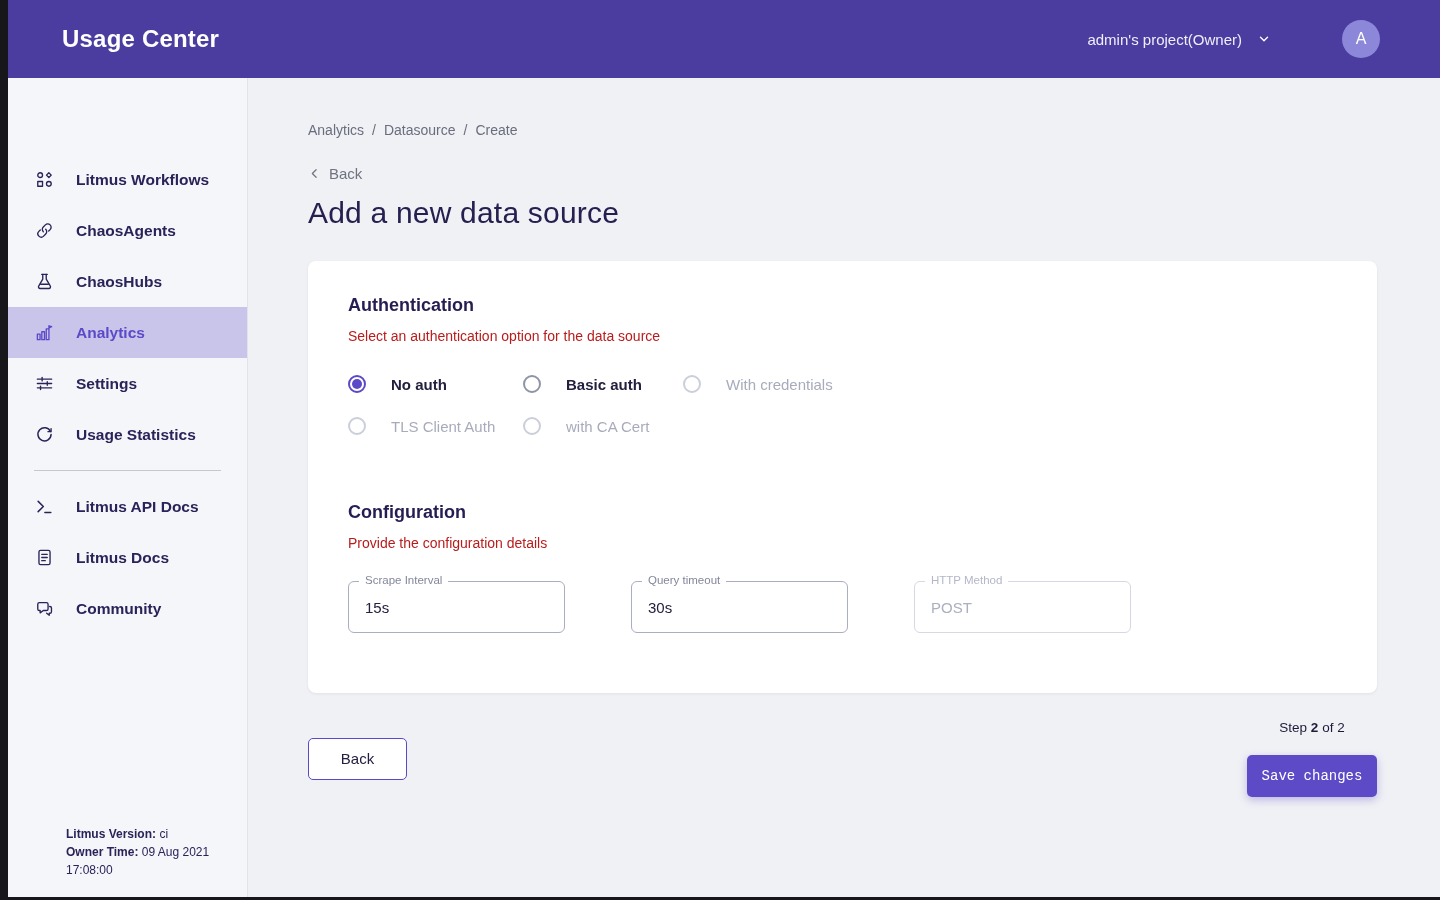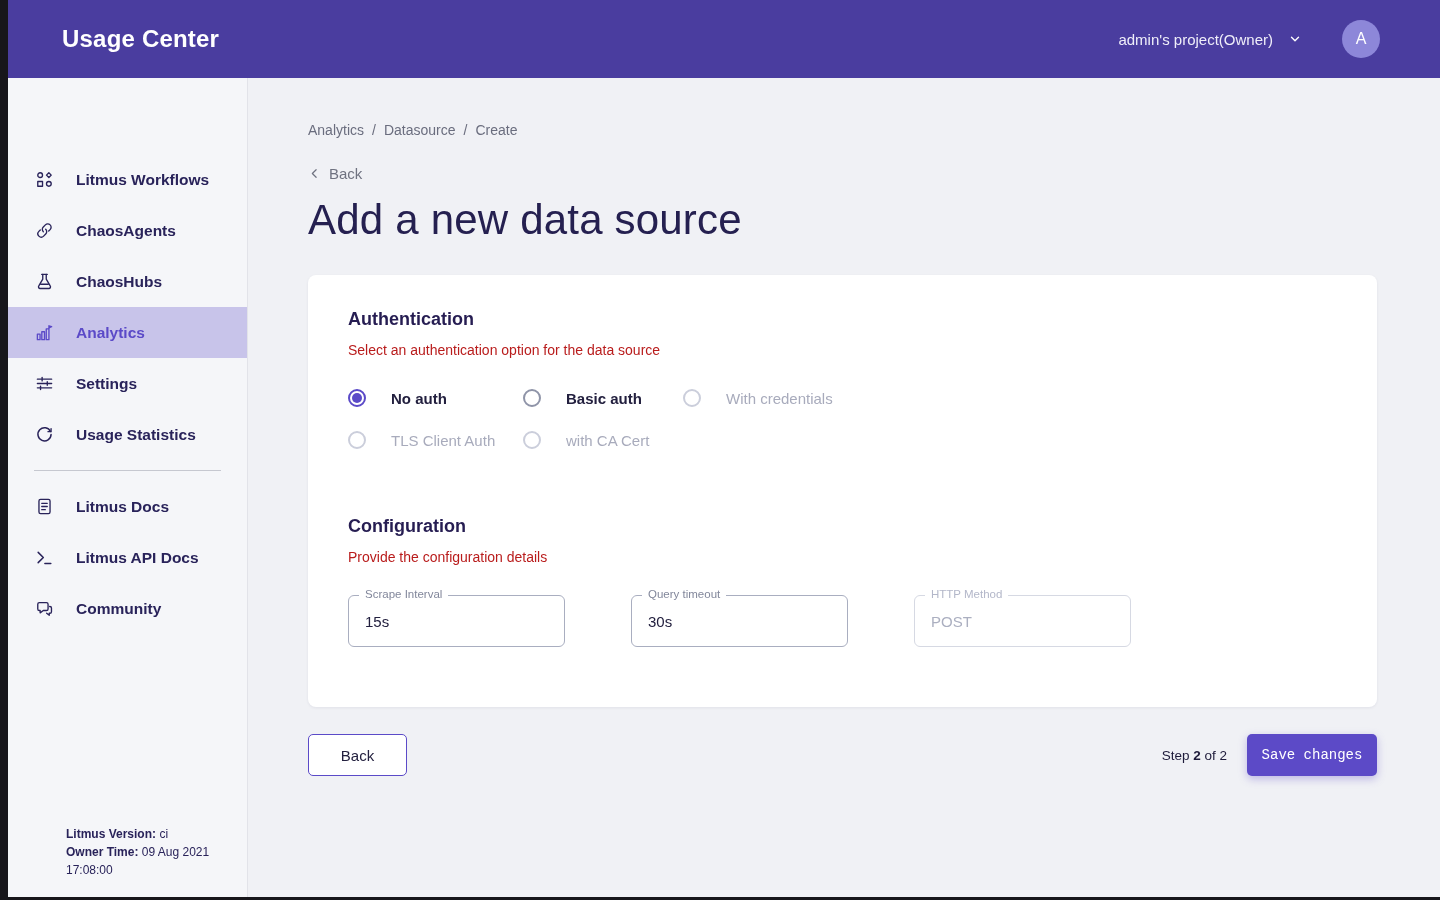--- a/index.html
+++ b/index.html
@@ -7,21 +7,21 @@
   body { font-family:"Liberation Sans", sans-serif; background:#F0F1F5; overflow:hidden; }
   .screen { position:relative; width:1440px; height:900px; background:#F0F1F5; }
 
   
   .edge-left { position:absolute; left:0; top:0; width:8px; height:900px; background:#17161B; z-index:60; }
   .edge-bottom { position:absolute; left:0; bottom:0; width:1440px; height:3px; background:#17161B; z-index:60; }
 
   
   header { position:absolute; left:0; top:0; width:1440px; height:78px; background:#4A3D9F; display:flex; align-items:center; z-index:40; }
   .app-title { margin-left:62px; color:#FFFFFF; font-size:24px; font-weight:700; letter-spacing:0.2px; }
-  .header-right { margin-left:auto; display:flex; align-items:center; padding-right:60px; }
+  .header-right { margin-left:auto; display:flex; align-items:center; padding-right:60px;gap:31px; }
   .project-selector { display:flex; align-items:center; color:#EFEEF9; font-size:15px; cursor:pointer; }
   .project-selector .chev { margin-left:15px; display:flex; }
   .avatar { margin-left:40px; width:38px; height:38px; border-radius:50%; background:#8D87D9; color:#FFFFFF;
             font-size:16px; display:flex; align-items:center; justify-content:center; cursor:pointer; }
 
   
   aside { position:absolute; left:8px; top:78px; width:240px; height:819px; background:#F5F6F9; border-right:1px solid #E2E3E9; z-index:30; }
   nav { position:absolute; top:76px; left:0; width:100%; }
   .nav-item { height:51px; display:flex; align-items:center; padding-left:26px; cursor:pointer; color:#29235A; }
   .nav-item .icon { width:20px; height:20px; display:flex; align-items:center; justify-content:center; flex:none; }
@@ -29,21 +29,21 @@
   .nav-item.active { background:#C8C4EA; color:#5B4AC8; }
   .nav-divider { height:1px; background:#C6C8D0; margin:10px 26px 10px 26px; }
   .version { position:absolute; left:26px; bottom:18px; font-size:12px; color:#29235A; line-height:18px;margin-left:32px; }
   .version b { font-weight:700; }
 
   
   main { position:absolute; left:248px; top:78px; width:1192px; height:819px; background:#F0F1F5; padding:0 63px 0 60px; }
   .breadcrumb { margin-top:44px; font-size:14px; color:#6A6D7E; display:flex; gap:8px; }
   .breadcrumb .crumb { cursor:pointer; }
   .back-link { margin-top:27px; display:inline-flex; align-items:center; gap:8px; color:#6F7280; font-size:15px; cursor:pointer; }
-  h1.page-title { margin-top:12px; font-size:42px; font-weight:500; color:#252050; letter-spacing:0.2px; }
+  h1.page-title { margin-top:12px; font-size:30px; font-weight:500; color:#252050; letter-spacing:0.2px; }
 
   .card { margin-top:31px; width:1069px; min-height:432px; background:#FFFFFF; border-radius:8px;
           box-shadow:0 1px 3px rgba(30,27,70,0.07); padding:34px 40px 54px 40px; }
   .section-title { font-size:18px; font-weight:600; color:#261D52; }
   .section-sub { margin-top:12px; font-size:14px; color:#b91c1c; }
 
   .radio-grid { margin-top:31px; display:grid; grid-template-columns:175px 160px 1fr; row-gap:24px; align-items:center; }
   .radio-option { display:flex; align-items:center; gap:25px; cursor:pointer; }
   .radio { width:18px; height:18px; border:2px solid #8F94A8; border-radius:50%; position:relative; flex:none; }
   .radio.checked { border-color:#5B4AC8; }
@@ -59,21 +59,21 @@
   .field-label { position:absolute; top:-8px; left:10px; background:#FFFFFF; padding:0 6px; font-size:11.5px; color:#82879B; }
   .field input { position:absolute; inset:0; width:100%; height:100%; border:none; outline:none; background:transparent;
                  padding:0 16px; font-family:"Liberation Sans", sans-serif; font-size:15px; color:#23203F; }
   .field.disabled { border-color:#D6D9E3; }
   .field.disabled .field-label { color:#B3B7C9; }
   .field.disabled input::placeholder { color:#ABAFC0; opacity:1; }
 
   .footer-row { margin-top:27px; width:1069px; display:flex; align-items:center; }
   .btn-back { width:99px; height:42px; background:#FFFFFF; border:1.5px solid #5B4AC8; border-radius:5px;
               font-family:"Liberation Sans", sans-serif; font-size:15px; color:#23203F; cursor:pointer; }
-  .footer-right { margin-left:auto; display:flex; align-items:center; gap:20px; }
+  .footer-right { margin-left:auto; display:flex; align-items:center; gap:20px;flex-direction:column; }
   .step-indicator { font-size:13.5px; color:#1E1B3A; }
   .step-indicator b { font-weight:700; }
   .btn-save { width:130px; height:42px; background:#5C4AC7; border:none; border-radius:5px; color:#FFFFFF;
               font-family:Liberation Mono, monospace; font-size:14px; cursor:pointer;
               box-shadow:0 3px 8px rgba(92,74,199,0.35); }
 
   svg { display:block; }
 </style>
 </head>
 <body>
@@ -158,37 +158,37 @@
           <svg width="19" height="19" viewBox="0 0 24 24" fill="none" stroke="currentColor" stroke-width="1.9" stroke-linecap="round">
               <path d="M19.5 8.2A8.3 8.3 0 1 0 20.3 12"></path>
               <path d="M20.3 4.5v3.9h-3.9" stroke-width="1.7"></path>
             </svg>
         </span>
         <span class="nav-label">Usage Statistics</span>
       </div>
       <div class="nav-divider"></div>
       <div class="nav-item">
         <span class="icon">
+          <svg width="19" height="19" viewBox="0 0 24 24" fill="none" stroke="currentColor" stroke-width="1.9" stroke-linecap="round" stroke-linejoin="round">
+              <path d="M4 5.5l6.5 6.5L4 18.5"></path>
+              <path d="M12.5 19.5h7.5"></path>
+            </svg>
+        </span>
+        <span class="nav-label">Litmus API Docs</span>
+      </div>
+      <div class="nav-item">
+        <span class="icon">
           <svg width="19" height="19" viewBox="0 0 24 24" fill="none" stroke="currentColor" stroke-width="1.7" stroke-linecap="round" stroke-linejoin="round">
               <rect x="5" y="3" width="14" height="18" rx="2"></rect>
               <path d="M8.5 8h7"></path>
               <path d="M8.5 12h7"></path>
               <path d="M8.5 16h4.5"></path>
             </svg>
         </span>
         <span class="nav-label">Litmus Docs</span>
-      </div>
-      <div class="nav-item">
-        <span class="icon">
-          <svg width="19" height="19" viewBox="0 0 24 24" fill="none" stroke="currentColor" stroke-width="1.9" stroke-linecap="round" stroke-linejoin="round">
-              <path d="M4 5.5l6.5 6.5L4 18.5"></path>
-              <path d="M12.5 19.5h7.5"></path>
-            </svg>
-        </span>
-        <span class="nav-label">Litmus API Docs</span>
       </div>
       <div class="nav-item">
         <span class="icon">
           <svg width="19" height="19" viewBox="0 0 24 24" fill="none" stroke="currentColor" stroke-width="1.7" stroke-linecap="round" stroke-linejoin="round">
               <path d="M14.5 4.5h-9a2 2 0 0 0-2 2v6a2 2 0 0 0 2 2h1v3l4-3h4a2 2 0 0 0 2-2v-6a2 2 0 0 0-2-2z"></path>
               <path d="M18.5 9.5h0.3a2 2 0 0 1 2 2v4.5a2 2 0 0 1-2 2h-0.8v2.5l-3.3-2.5"></path>
             </svg>
         </span>
         <span class="nav-label">Community</span>
       </div>

